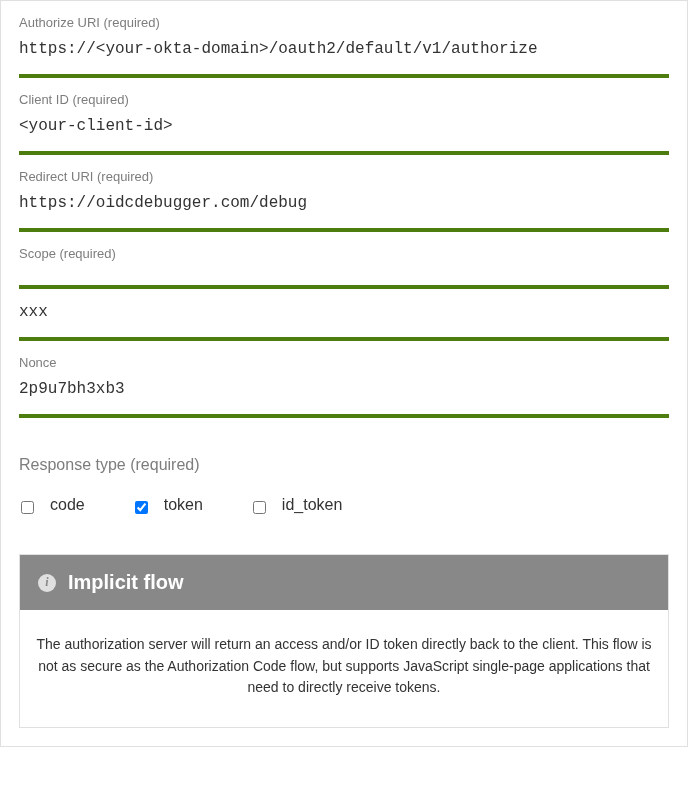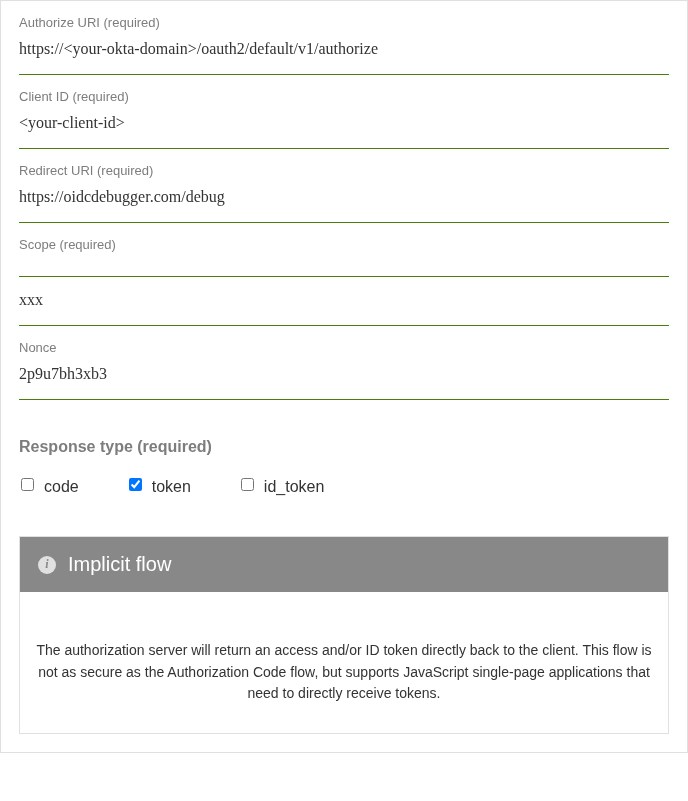--- a/index.html
+++ b/index.html
@@ -14,54 +14,54 @@
       background: #fff;
     }
     .container {
       width: 688px;
       border: 1px solid #e0e0e0;
       padding: 0 18px 18px 18px;
     }
     .field-group {
       padding-top: 14px;
       padding-bottom: 14px;
-      border-bottom: 1px solid #4d7c0f;
+      border-bottom: 4px solid #4d7c0f;
     }
     .field-label {
       font-size: 13px;
       color: #7d7d7d;
       margin-bottom: 10px;
     }
     .field-value {
       font-size: 16px;
       color: #333;
       border: none;
       outline: none;
       width: 100%;
       background: transparent;
-      font-family: Liberation Serif, serif;
+      font-family: Liberation Mono, monospace;
       padding-bottom: 2px;
     }
     .section-heading {
       font-size: 16px;
       color: #7d7d7d;
       margin-top: 38px;
       margin-bottom: 22px;
-      font-weight: bold;
+      font-weight: normal;
     }
     .checkbox-row {
       display: flex;
       gap: 50px;
       margin-bottom: 40px;
       padding-left: 2px;
     }
     .checkbox-item {
       display: flex;
-      align-items: flex-start;
-      gap: 10px;
+      align-items: flex-end;
+      gap: 16px;
     }
     .checkbox-item input[type="checkbox"] {
       width: 13px;
       height: 13px;
       cursor: pointer;
     }
     .checkbox-item label {
       font-size: 16px;
       color: #333;
       cursor: pointer;
@@ -87,30 +87,29 @@
       align-items: center;
       justify-content: center;
       font-weight: bold;
       font-size: 12px;
       font-style: italic;
       font-family: Georgia, serif;
       flex-shrink: 0;
     }
     .info-title {
       font-size: 20px;
-      font-weight: normal;
+      font-weight: bold;
     }
     .info-body {
       background: #fff;
       padding: 24px 16px 28px 16px;
       text-align: center;
       color: #333;
       font-size: 14px;
       line-height: 1.55;
-      margin-top: 24px;
     }
   </style>
 </head>
 <body>
 
 <div class="container">
 
   <div class="field-group">
     <div class="field-label">Authorize URI (required)</div>
     <input class="field-value" type="text" value="https://&lt;your-okta-domain&gt;/oauth2/default/v1/authorize" style="">

